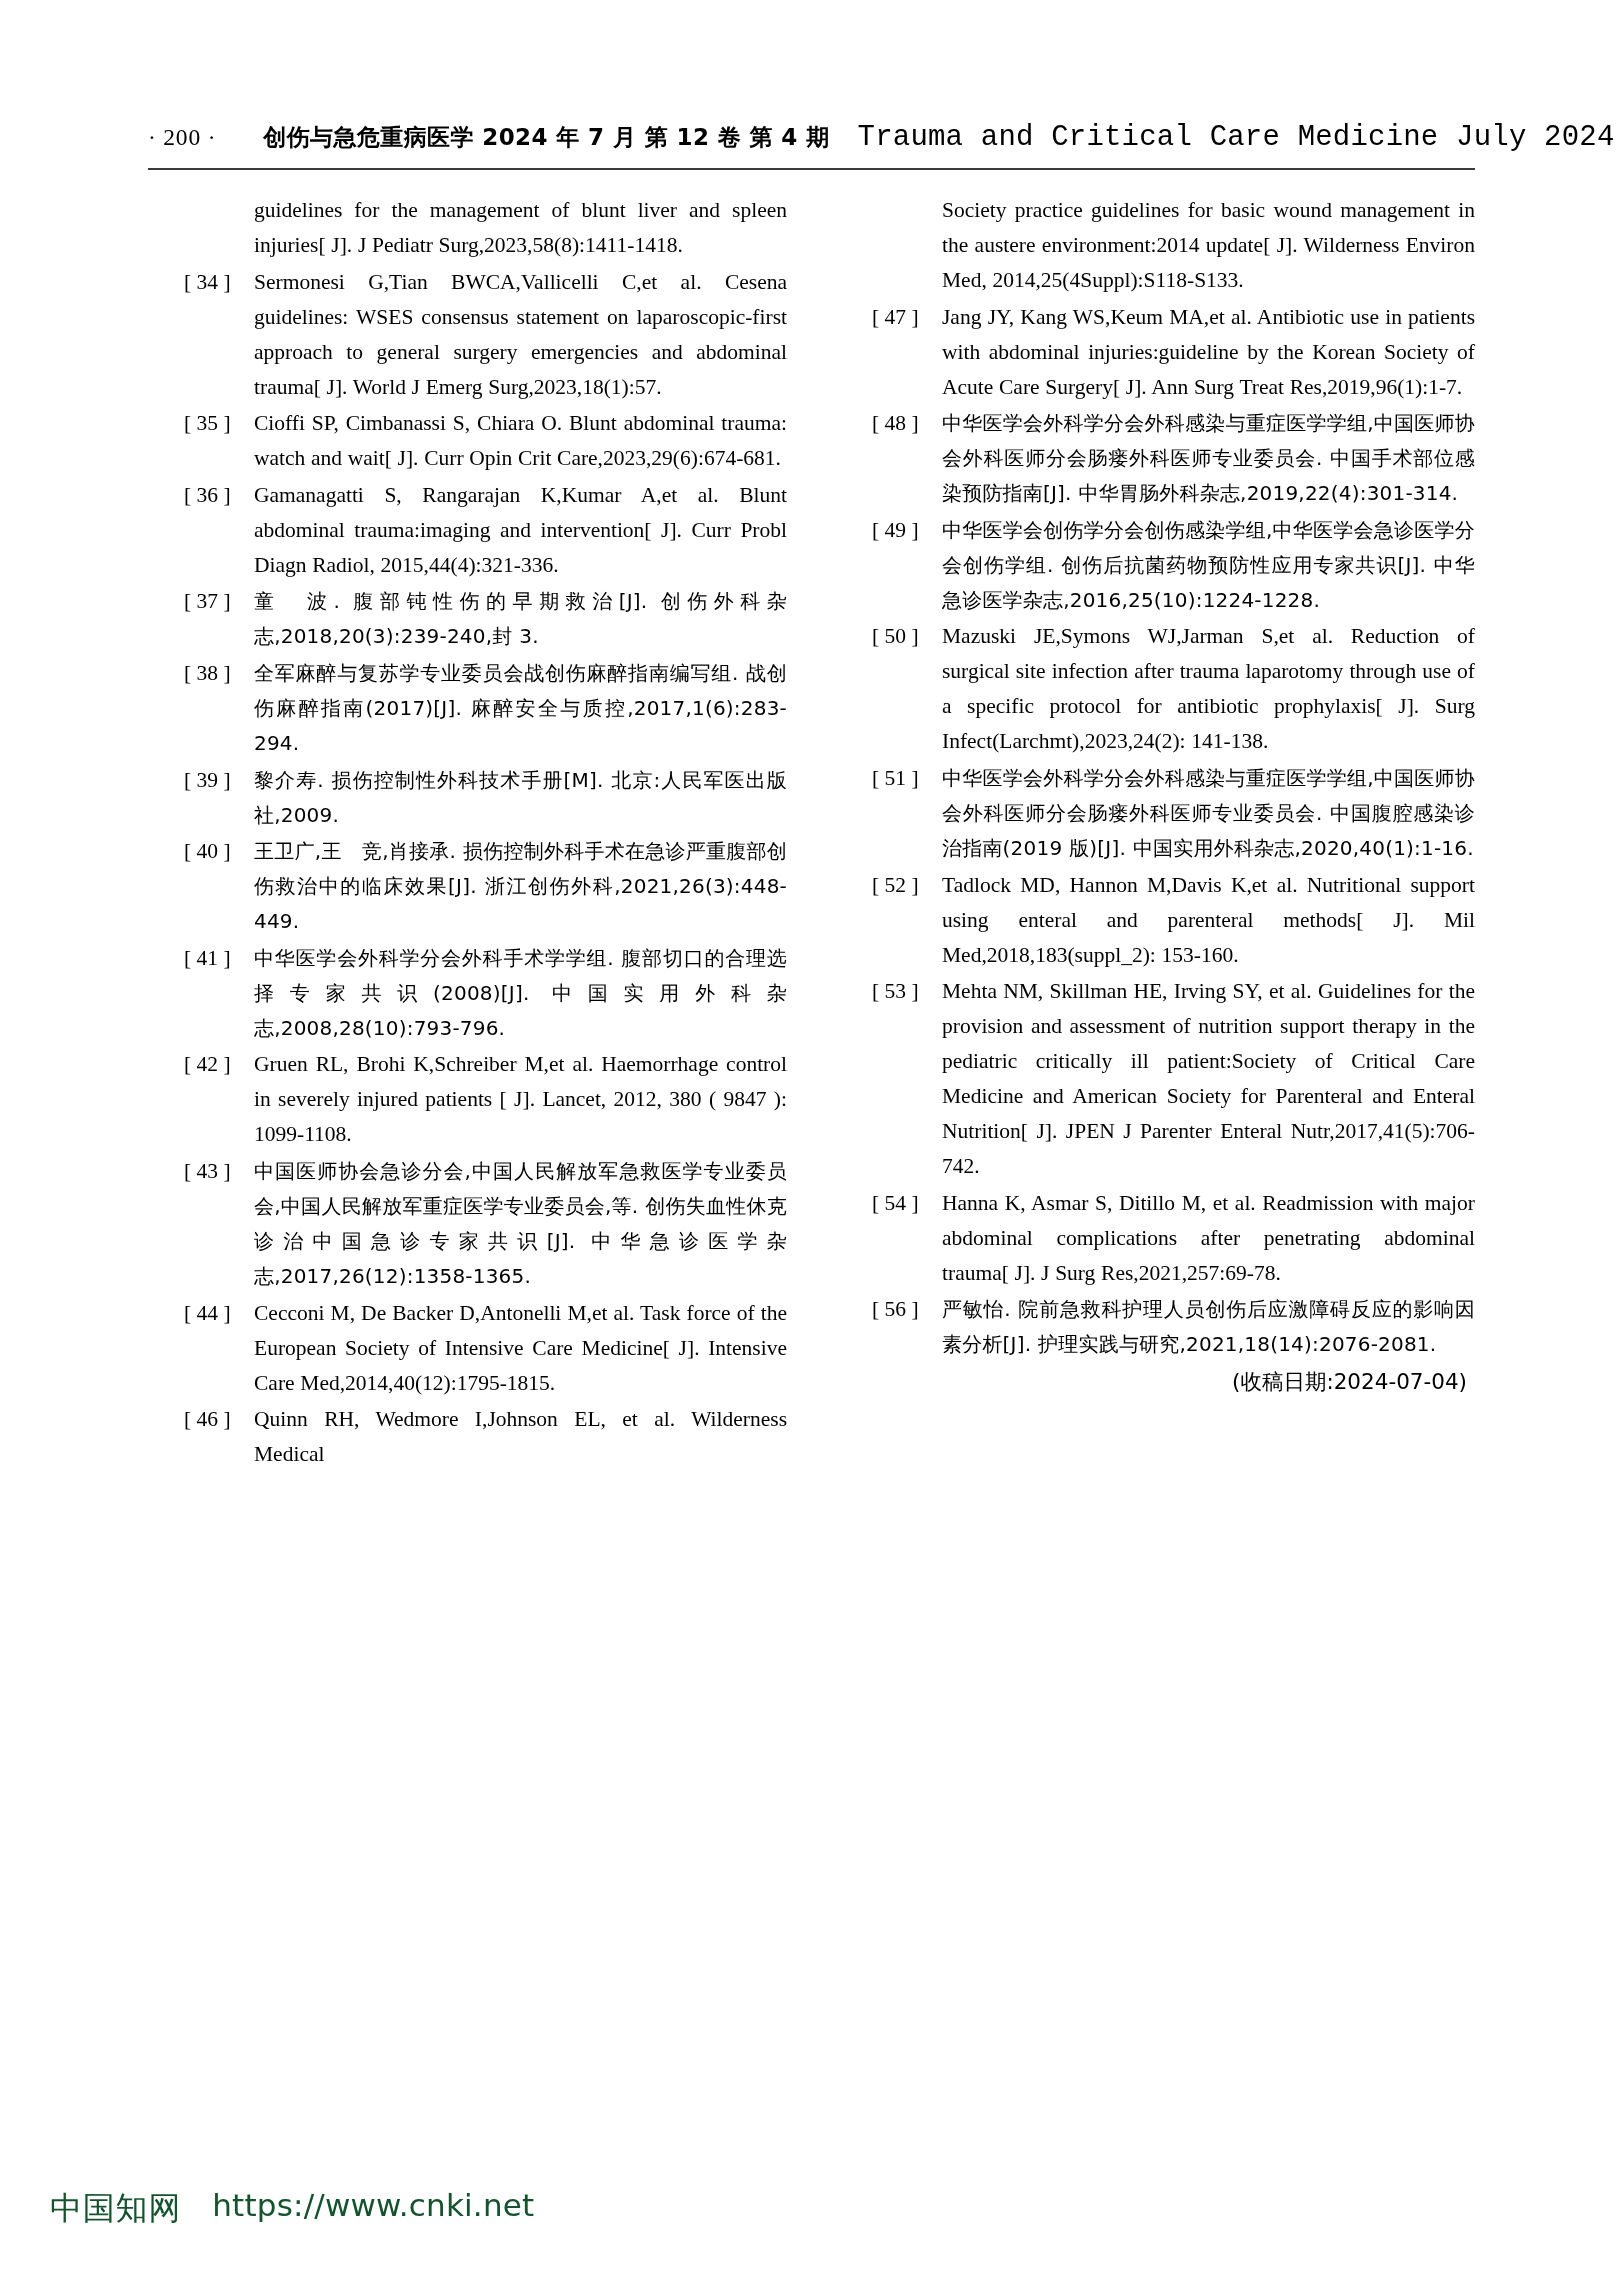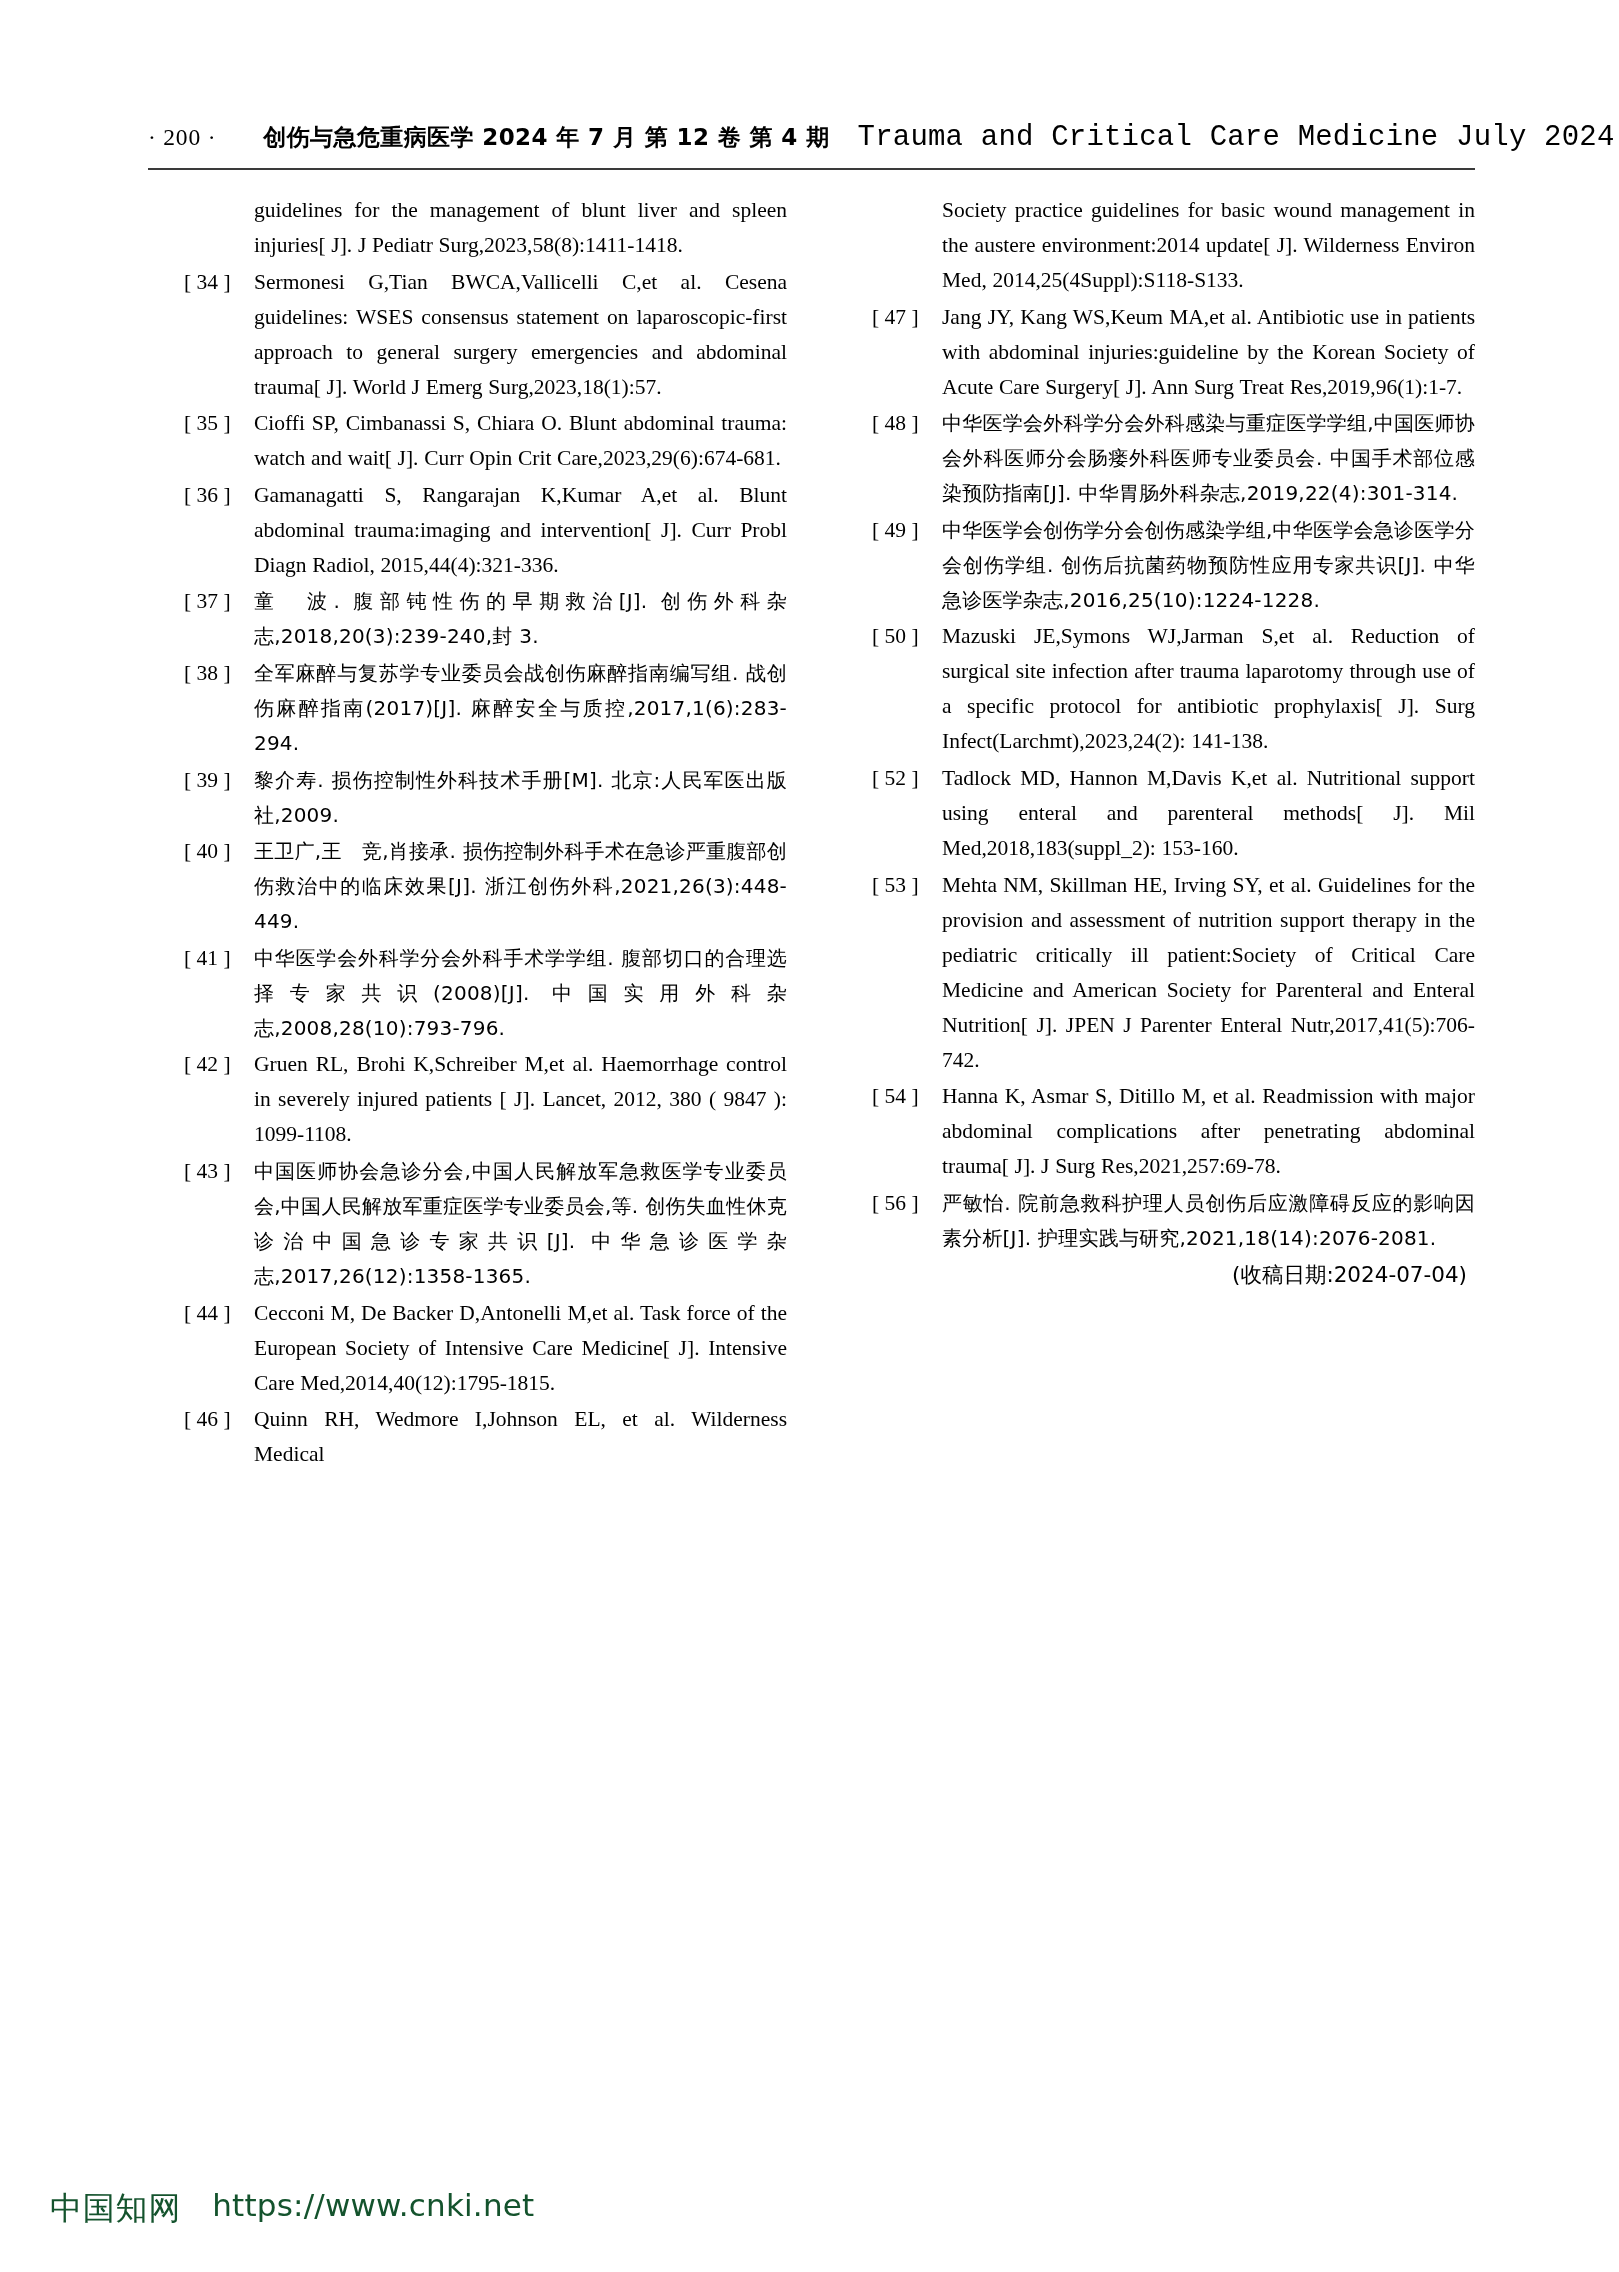--- a/index.html
+++ b/index.html
@@ -224,20 +224,24 @@
         </div>
         <div class="ref">
           <span class="ref-num">[ 49 ]</span>
           <span class="ref-body cjk">中华医学会创伤学分会创伤感染学组,中华医学会急诊医学分会创伤学组. 创伤后抗菌药物预防性应用专家共识[J]. 中华急诊医学杂志,2016,25(10):1224-1228.</span>
         </div>
         <div class="ref">
           <span class="ref-num">[ 50 ]</span>
           <span class="ref-body">Mazuski JE,Symons WJ,Jarman S,et al. Reduction of surgical site infection after trauma laparotomy through use of a specific protocol for antibiotic prophylaxis[ J]. Surg Infect(Larchmt),2023,24(2): 141-138.</span>
         </div>
         <div class="ref">
+          <span class="ref-num">[ 51 ]</span>
+          <span class="ref-body cjk">中华医学会外科学分会外科感染与重症医学学组,中国医师协会外科医师分会肠瘘外科医师专业委员会. 中国腹腔感染诊治指南(2019 版)[J]. 中国实用外科杂志,2020,40(1):1-16.</span>
+        </div>
+        <div class="ref">
           <span class="ref-num">[ 52 ]</span>
           <span class="ref-body">Tadlock MD, Hannon M,Davis K,et al. Nutritional support using enteral and parenteral methods[ J]. Mil Med,2018,183(suppl_2): 153-160.</span>
         </div>
         <div class="ref">
           <span class="ref-num">[ 53 ]</span>
           <span class="ref-body">Mehta NM, Skillman HE, Irving SY, et al. Guidelines for the provision and assessment of nutrition support therapy in the pediatric critically ill patient:Society of Critical Care Medicine and American Society for Parenteral and Enteral Nutrition[ J]. JPEN J Parenter Enteral Nutr,2017,41(5):706-742.</span>
         </div>
         <div class="ref">
           <span class="ref-num">[ 54 ]</span>
           <span class="ref-body">Hanna K, Asmar S, Ditillo M, et al. Readmission with major abdominal complications after penetrating abdominal trauma[ J]. J Surg Res,2021,257:69-78.</span>

